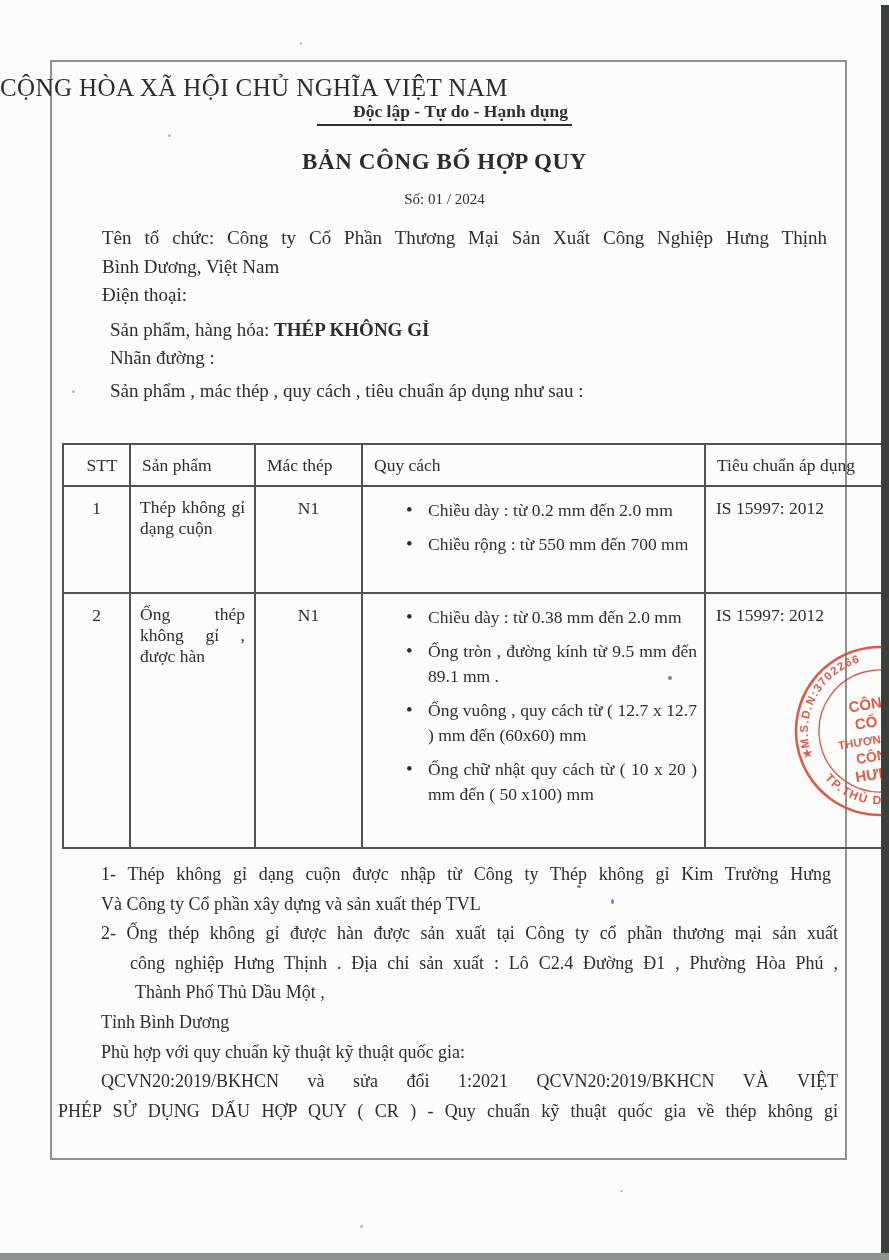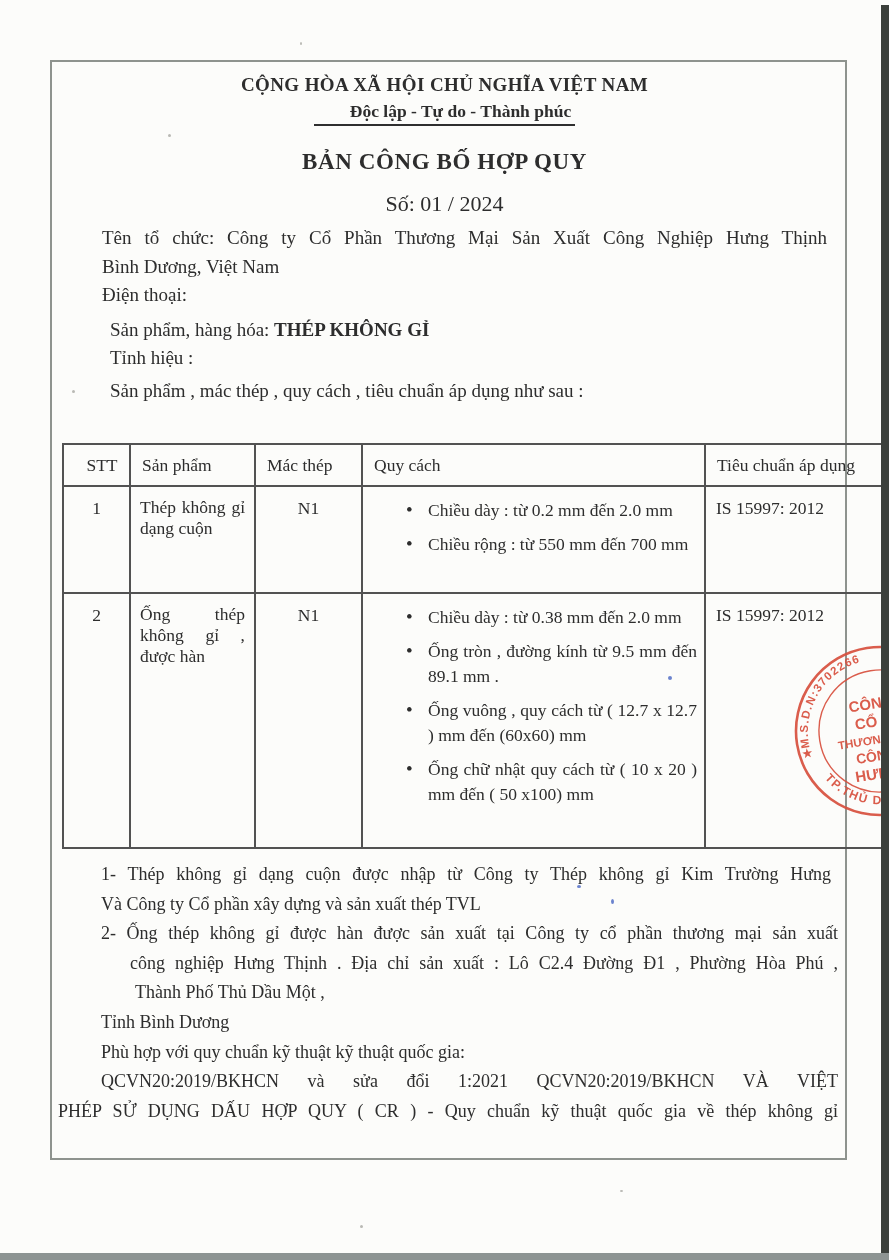--- a/index.html
+++ b/index.html
@@ -7,25 +7,25 @@
     position:relative;width:889px;height:1260px;margin:0 auto;
     background:#fcfcfa;overflow:hidden;
     font-family:"Liberation Serif","DejaVu Serif",serif;
     color:#2d2d2d;
   }
   
   .doc-border{position:absolute;left:50px;top:60px;width:793px;height:1096px;border:2px solid #8e938e;}
   
   .edge-right{position:absolute;top:5px;right:0;width:8px;height:1248px;background:#3b403b;z-index:60;}
   .edge-bottom{position:absolute;left:0;bottom:0;width:889px;height:7px;background:#8d9492;z-index:61;}
-  .nat-line1{position:absolute;top:74px;left:0;width:100%;text-align:center;font-weight:bold;font-size:19px;letter-spacing:.4px;}
+  .nat-line1{position:absolute;top:74px;left:0;width:100%;font-weight:normal;font-size:25px;letter-spacing:.4px;}
   .nat-line2{position:absolute;top:101px;left:0;width:100%;text-align:center;font-weight:bold;font-size:17.5px;}
   .nat-line2 span{display:inline-block;border-bottom:2.5px solid #2f2f2f;padding:0 4px 2px 36px;}
   .doc-title{position:absolute;top:149px;left:0;width:100%;text-align:center;font-weight:bold;font-size:23px;letter-spacing:.6px;}
-  .doc-number{position:absolute;top:191px;left:0;width:100%;text-align:center;font-size:22px;}
+  .doc-number{position:absolute;top:191px;left:0;width:100%;text-align:center;font-size:15px;}
 
   .intro{position:absolute;left:50px;top:224px;width:798px;font-size:19px;line-height:28.5px;}
   .intro .ln{margin-left:52px;margin-right:21px;}
   .intro .ln.r10{margin-right:10px;}
   .intro .ln.ind{margin-left:60px;}
   .fill{text-align:justify;text-align-last:justify;}
   .gap6{margin-top:6px;} .gap4{margin-top:4px;}
   .b{font-weight:bold;}
 
   table.spec{
@@ -60,30 +60,30 @@
   .gspeck{position:absolute;border-radius:50%;background:#b9b9b4;z-index:2;}
 </style>
 </head>
 <body>
 
 <div class="page">
 
   <div class="doc-border"></div>
 
   <div class="nat-line1">CỘNG HÒA XÃ HỘI CHỦ NGHĨA VIỆT NAM</div>
-  <div class="nat-line2"><span>Độc lập - Tự do - Thành phúc</span></div>
+  <div class="nat-line2"><span>Độc lập - Tự do - Hạnh dụng</span></div>
   <div class="doc-title">BẢN CÔNG BỐ HỢP QUY</div>
   <div class="doc-number">Số: 01 / 2024</div>
 
   <div class="intro">
     <div class="ln r17 fill">Tên tổ chức: Công ty Cổ Phần Thương Mại Sản Xuất Công Nghiệp Hưng Thịnh</div>
     <div class="ln">Bình Dương, Việt Nam</div>
     <div class="ln">Điện thoại:</div>
     <div class="ln ind gap6"><span>Sản phẩm, hàng hóa: </span><span class="b">THÉP KHÔNG GỈ</span></div>
-    <div class="ln ind">Tỉnh hiệu :</div>
+    <div class="ln ind">Nhãn đường :</div>
     <div class="ln ind gap4">Sản phẩm , mác thép , quy cách , tiêu chuẩn áp dụng như sau :</div>
   </div>
 
   <table class="spec">
     <tbody>
         <tr class="hdr">
       <td class="stt c">STT</td>
       <td class="prod">Sản phẩm</td>
       <td class="grade">Mác thép</td>
       <td class="quy">Quy cách</td>

